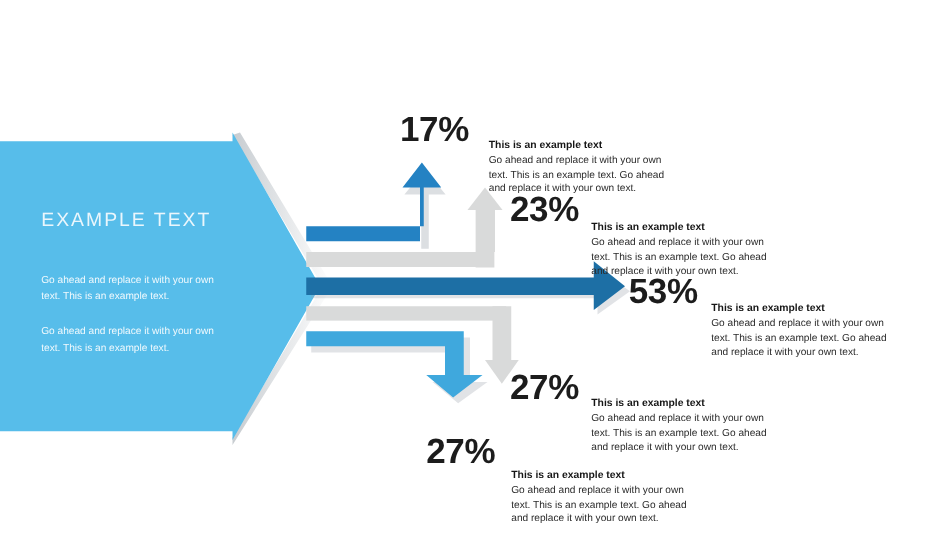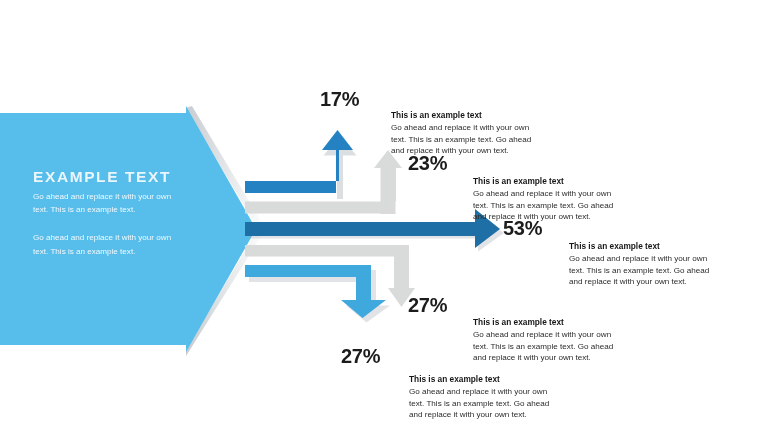--- a/index.html
+++ b/index.html
@@ -23,42 +23,42 @@
   }
   #left-panel-text {
     position:absolute;
     left:33px; top:168px;
     width:152px;
   }
   #left-panel-title {
     font-size:15.5px;
     letter-spacing:1.6px;
     color:#eaf6fc;
-    font-weight:700;
+    font-weight:400;
     white-space:nowrap;
-    margin-bottom:4px;
+    margin-bottom:31px;
   }
   .left-para {
     font-size:8.1px;
     line-height:13.2px;
     color:#f0f9fd;
     margin-bottom:15px;
     width:140px;
   }
 
   
   #arrows-svg {
     position:absolute; left:0; top:0;
     width:760px; height:428px;
   }
 
   
   .pct {
     position:absolute;
-    font-size:20px;
+    font-size:28px;
     font-weight:700;
     color:#1c1c1c;
     letter-spacing:-0.3px;
     white-space:nowrap;
   }
   #pct-1 { left:320px; top:88px; }
   #pct-2 { left:408px; top:152px; }
   #pct-3 { left:503px; top:217px; }
   #pct-4 { left:408px; top:294px; }
   #pct-5 { left:341px; top:345px; }

